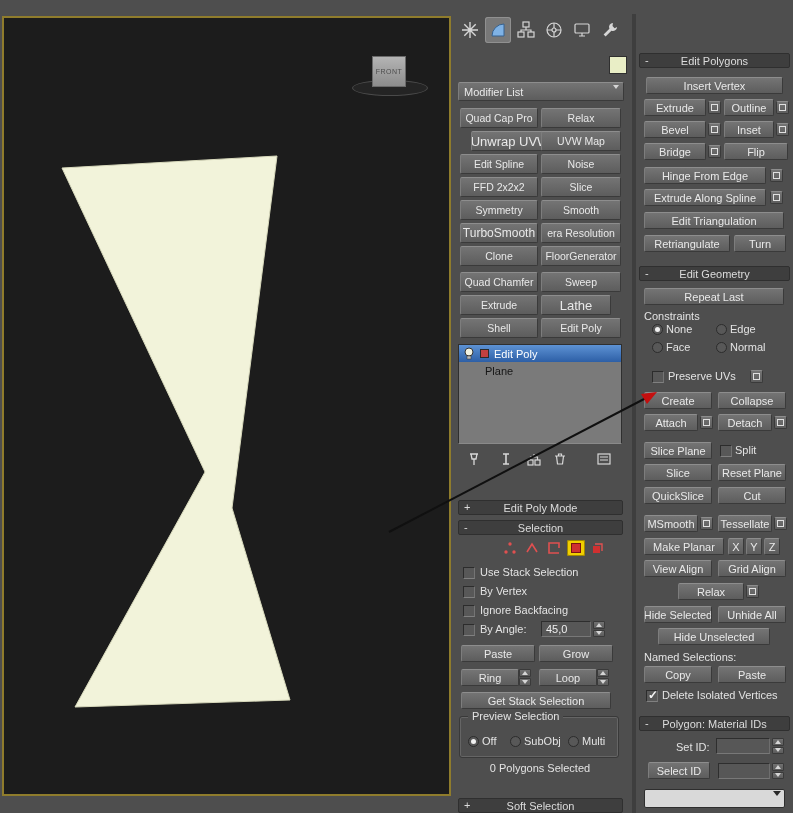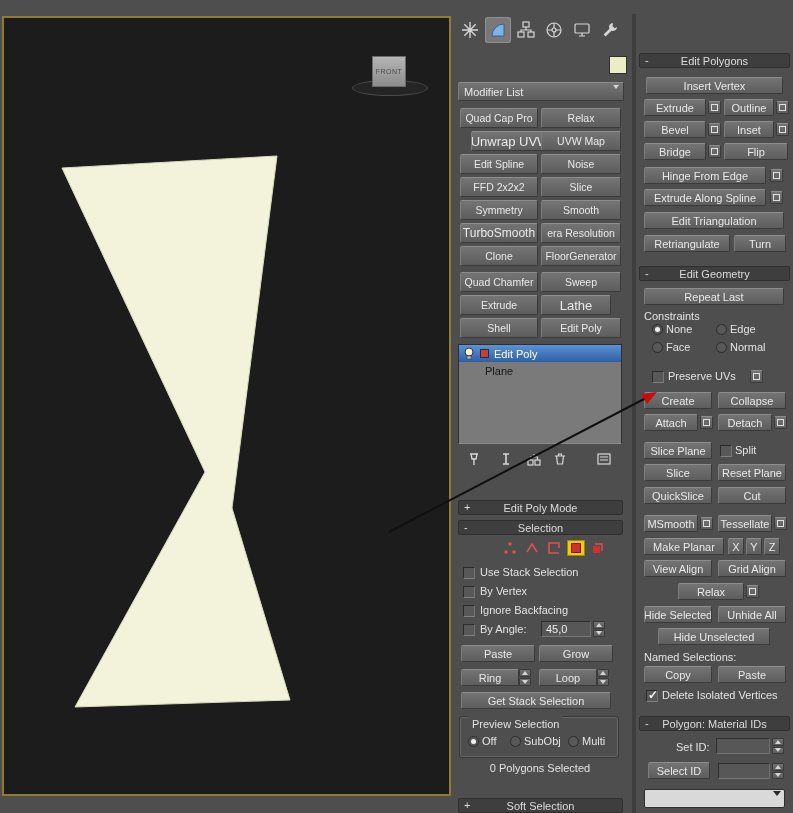--- a/index.html
+++ b/index.html
@@ -15,21 +15,21 @@
   .rd{position:absolute;box-sizing:border-box;width:11px;height:11px;border-radius:50%;background:#585858;border:1px solid #2c2c2c}
   .rd .dt{position:absolute;left:2px;top:2px;width:5px;height:5px;border-radius:50%;background:#f0f0f0}
   .sp{position:absolute;width:12px;display:flex;flex-direction:column;gap:1px}
   .sp .u,.sp .d{flex:1;display:flex;align-items:center;justify-content:center;background:linear-gradient(#717171,#5c5c5c);border:1px solid #3a3a3a;border-radius:1px}
   .tu{width:0;height:0;border-left:3px solid transparent;border-right:3px solid transparent;border-bottom:4px solid #d5d5d5}
   .td{width:0;height:0;border-left:3px solid transparent;border-right:3px solid transparent;border-top:4px solid #d5d5d5}
   .tdk{width:0;height:0;border-left:4px solid transparent;border-right:4px solid transparent;border-top:5px solid #2a2a2a}
   .sb{position:absolute;box-sizing:border-box;width:13px;height:13px;background:linear-gradient(#747474,#5d5d5d);border:1px solid #3a3a3a;border-top-color:#8d8d8d;border-radius:2px;display:flex;align-items:center;justify-content:center}
   .sb i{display:block;width:5px;height:5px;border:1px solid #e0e0e0}
   .grp{position:absolute;box-sizing:border-box;border:1px solid #393939;box-shadow:inset 0 0 0 1px #656565;border-radius:3px}
-  .grp .gl{position:absolute;top:-7px;left:8px;background:#4e4e4e;padding:8px 4px;font-size:11px;color:#e3e3e3}
+  .grp .gl{position:absolute;top:-7px;left:8px;background:#4e4e4e;padding:0 4px;font-size:11px;color:#e3e3e3}
   .sub{position:absolute;width:18px;height:16px;display:flex;align-items:center;justify-content:center;border-radius:2px}
   .sub.on{background:#f0cf00;box-shadow:inset 0 0 0 1px #a08800}
   .tab{position:absolute;width:26px;height:26px;display:flex;align-items:center;justify-content:center;border-radius:3px}
   .tab.on{background:#787878;box-shadow:inset 0 0 0 1px #909090}
   .sic{position:absolute;width:22px;height:18px;display:flex;align-items:center;justify-content:center}
   .stk{position:absolute;box-sizing:border-box;background:#7a7a7a;border:1px solid #2f2f2f;border-bottom-color:#8a8a8a}
   .srow{height:17px;display:flex;align-items:center;gap:4px;padding-left:4px;font-size:11px;color:#161616}
   .srow.sel{background:linear-gradient(#5d92d4,#2d5fa6);color:#ffffff}
 </style>
 </head>

